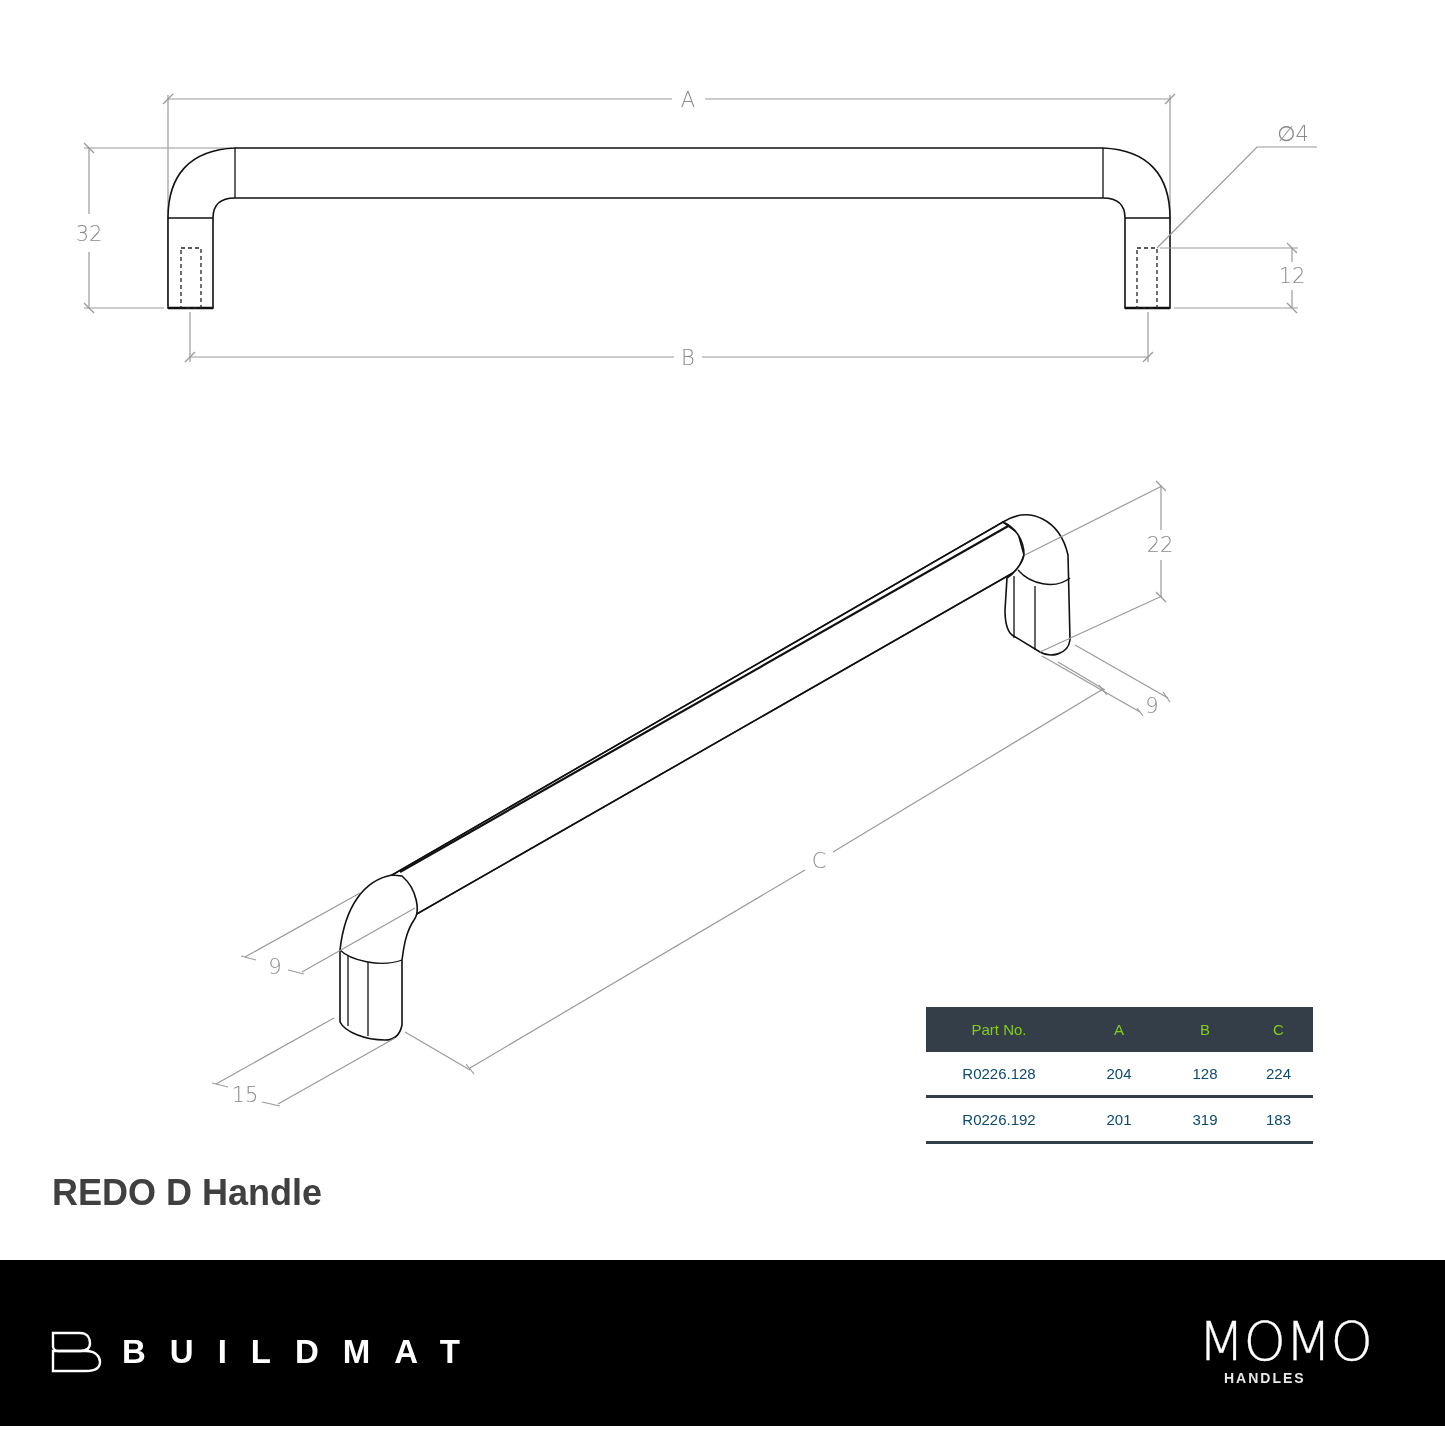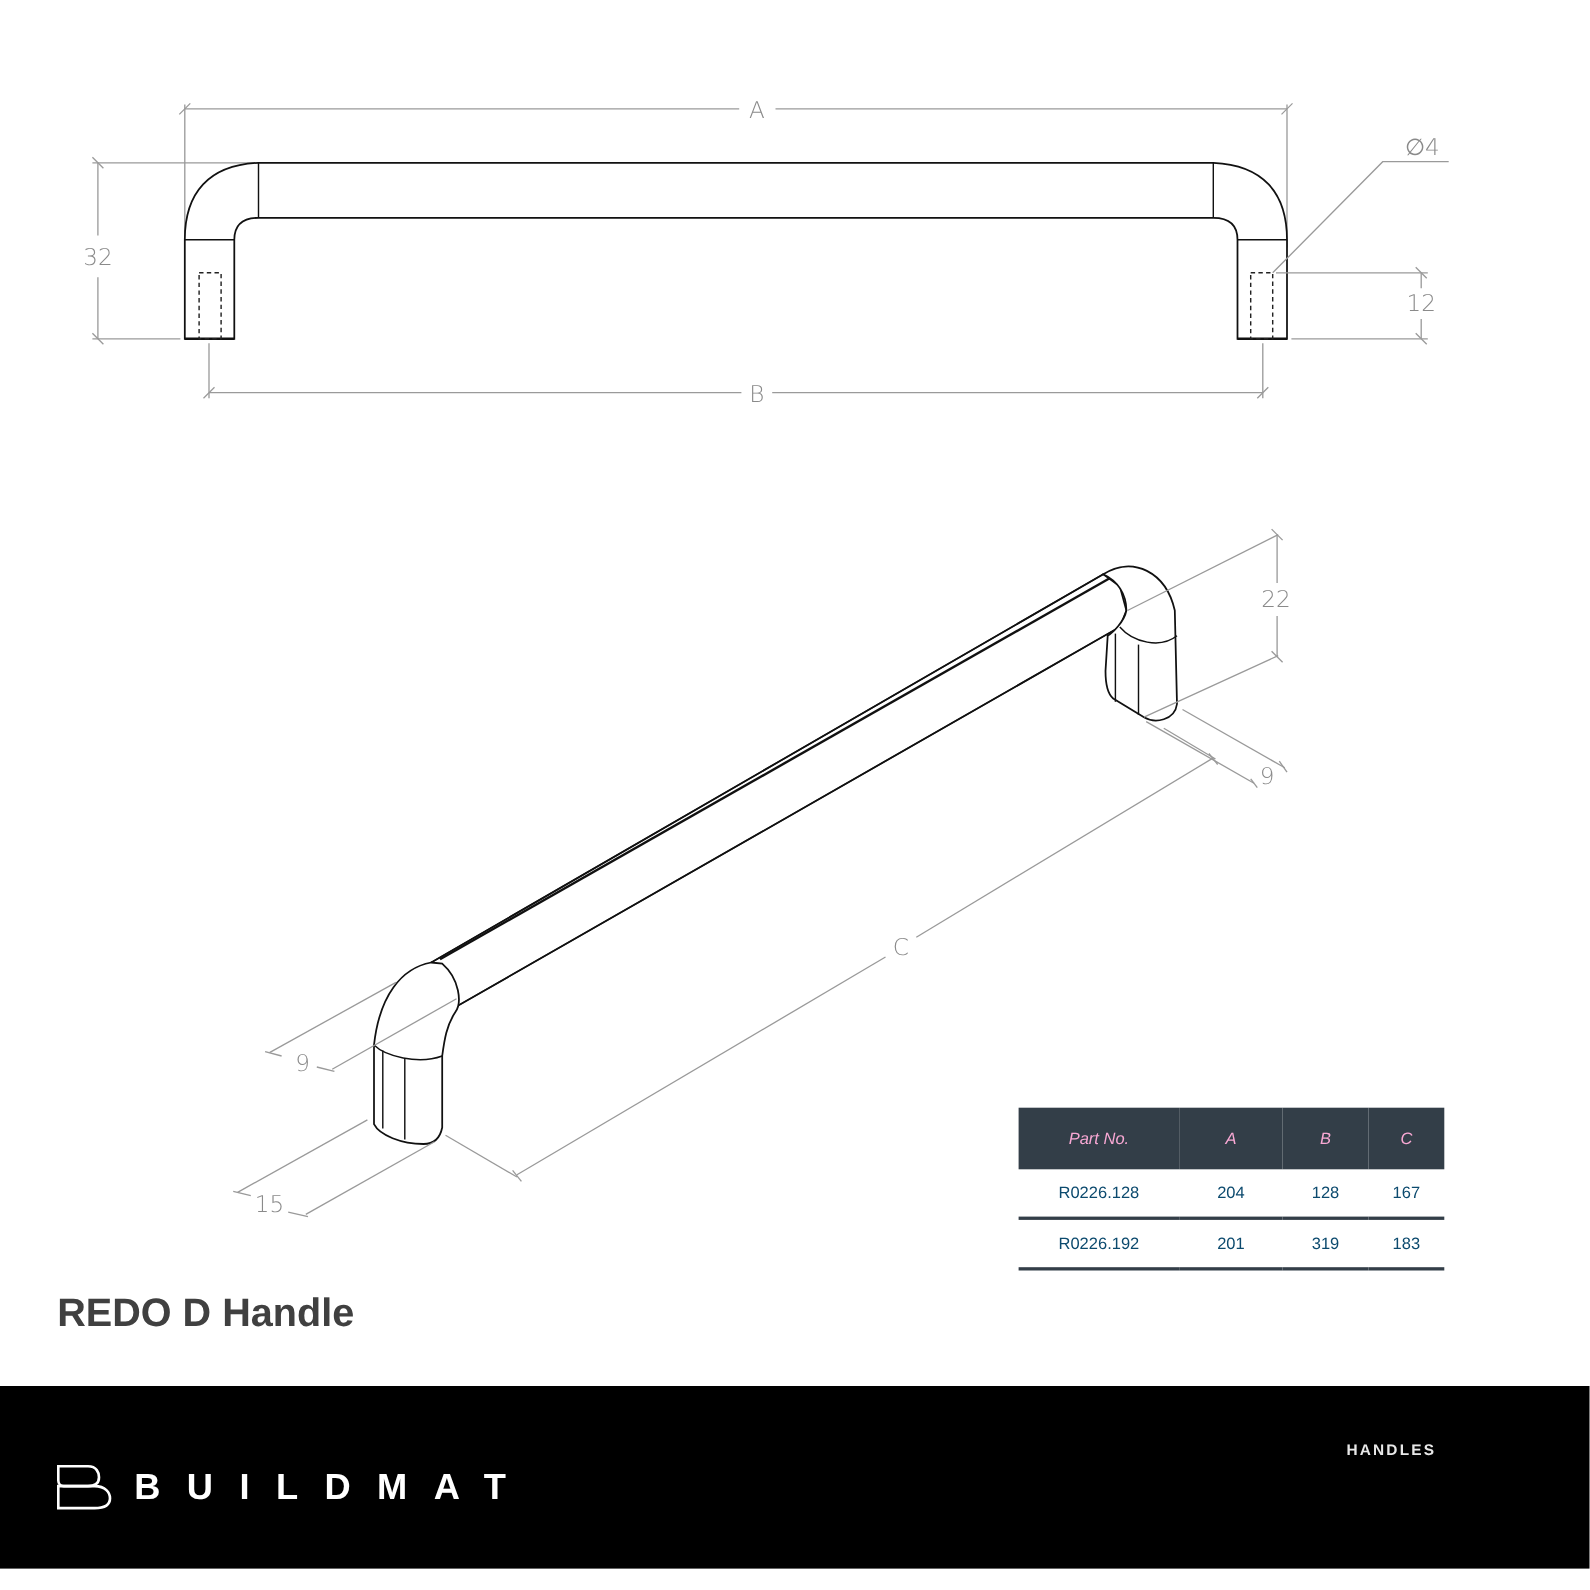--- a/index.html
+++ b/index.html
@@ -7,22 +7,22 @@
            font-family: "DejaVu Sans", sans-serif; }
     #drawing { position: absolute; left: 0; top: 0; width: 1445px; height: 1260px; }
     .dim-text { font-family: "DejaVu Sans", sans-serif; font-size: 21px; fill: #8a8a8a; font-weight: 300; }
     .dim { stroke: #9a9a9a; stroke-width: 1.2; fill: none; }
     .obj { stroke: #111; stroke-width: 1.6; fill: #fff; }
     .objl { stroke: #111; stroke-width: 1.3; fill: none; }
     .hid { stroke: #222; stroke-width: 1.3; fill: none; stroke-dasharray: 4 3; }
 
     .spec-table { position: absolute; left: 926px; top: 1007px; width: 387px;
                   border-collapse: collapse; font-family: "Liberation Sans", sans-serif; }
-    .spec-table th { background: #333e48; color: #f9a8d4; font-weight: 400; font-size: 15px;
-                     height: 56px; padding: 0; font-style: italic; }
+    .spec-table th { background: #333e48; color: #84cc16; font-weight: 400; font-size: 15px;
+                     height: 45px; padding: 0; }
     .spec-table td { color: #0c4a6e; font-size: 15px; height: 43px; padding: 0; text-align: center;
                      border-bottom: 3px solid #333e48; }
     .spec-table .c0 { width: 146px; }
     .spec-table .c1 { width: 94px; }
     .spec-table .c2 { width: 78px; }
     .spec-table .c3 { width: 69px; }
 
     .title { position: absolute; left: 52px; top: 1172px; font-family: "Liberation Sans", sans-serif;
              font-weight: 700; font-size: 36px; color: #404040; margin: 0; letter-spacing: 0px; }
 
@@ -151,21 +151,21 @@
       <th class="c1">A</th>
       <th class="c2">B</th>
       <th class="c3">C</th>
     </tr>
   </thead>
   <tbody>
     <tr>
       <td>R0226.128</td>
       <td>204</td>
       <td>128</td>
-      <td>167</td>
+      <td>224</td>
     </tr>
     <tr>
       <td>R0226.192</td>
       <td>201</td>
       <td>319</td>
       <td>183</td>
     </tr>
   </tbody>
 </table>
 
@@ -173,15 +173,16 @@
 
 <div class="footer">
   <div class="brand-left">
     <svg width="52" height="42" viewBox="0 0 52 42">
       <path d="M3,2 L30,2 C38,2 40,8 40,12 C40,16 38,20 30,20 L8,20 C5,20 3,18 3,15 Z" fill="none" stroke="#fff" stroke-width="2.4"></path>
       <path d="M3,20 L36,20 C46,20 50,26 50,31 C50,36 46,40 36,40 L3,40 Z" fill="none" stroke="#fff" stroke-width="2.4"></path>
     </svg>
     <span class="brand-name">BUILDMAT</span>
   </div>
   <div class="brand-right">
+    <div class="momo">MOMO</div>
     <div class="handles">HANDLES</div>
   </div>
 </div>
 
 </body></html>

